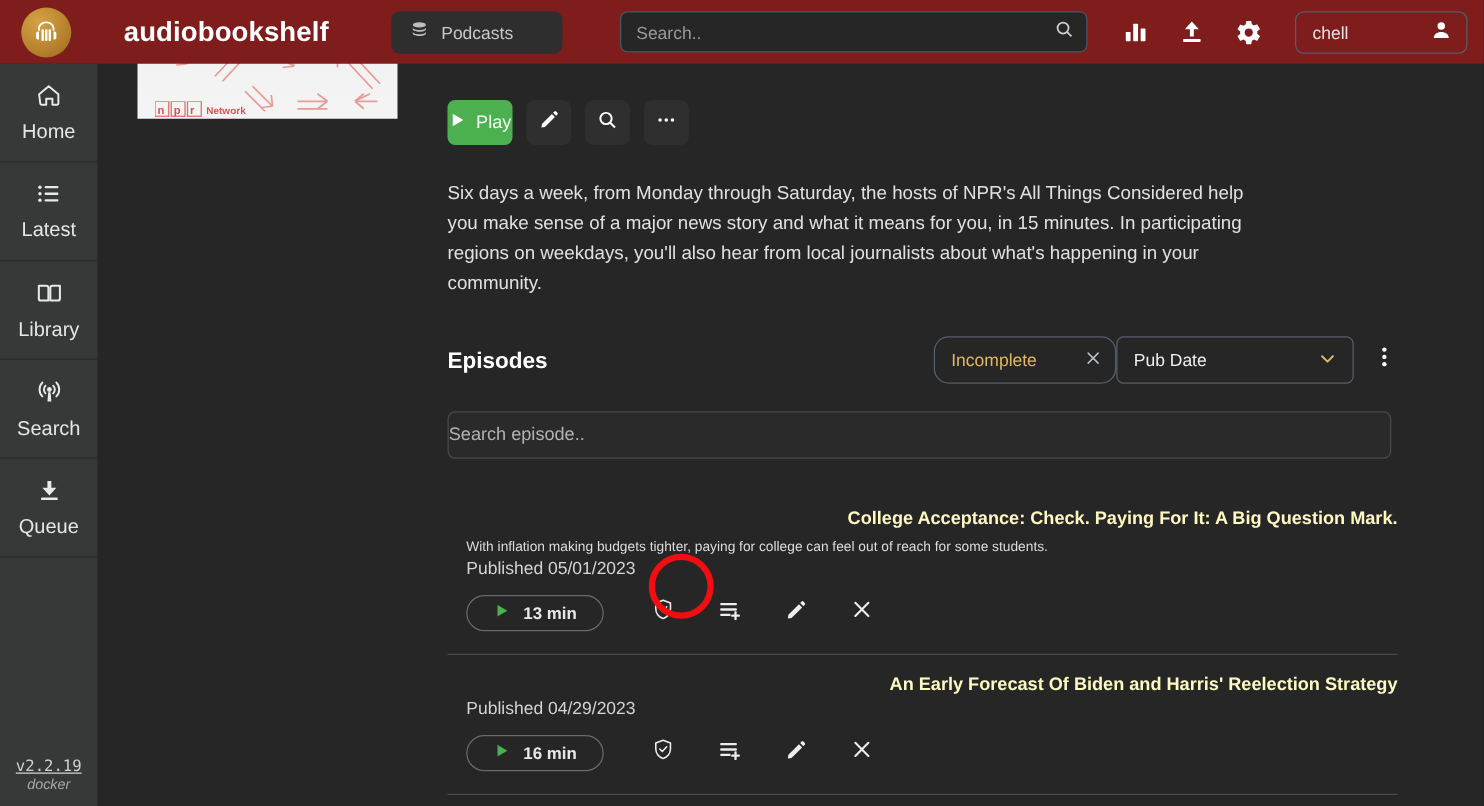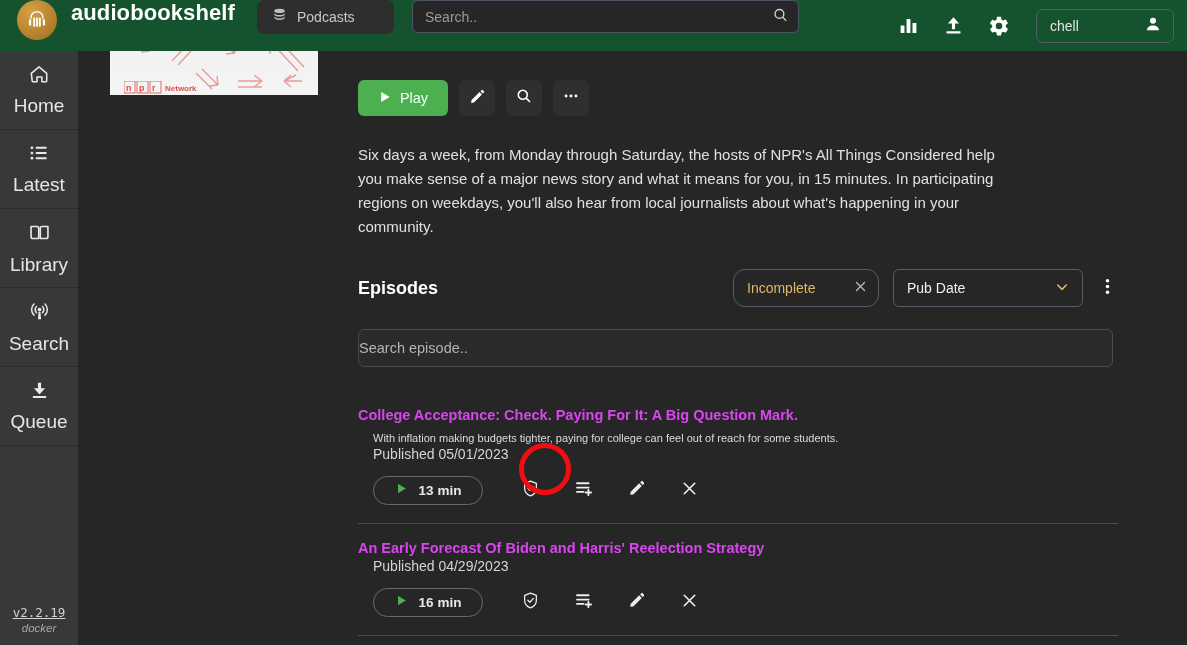--- a/index.html
+++ b/index.html
@@ -6,23 +6,24 @@
   html, body {
     width: 1187px; height: 645px;
     background: #232323;
     font-family: "Liberation Sans", sans-serif;
     overflow: hidden;
     color: #e5e5e5;
   }
   
   #topbar {
     position: absolute; left: 0; top: 0; width: 1187px; height: 51px;
-    background: #14532d;
-    display: flex; 
+    background: #7f1d1d;
+    display: flex; align-items: center;
     z-index: 40;
+    gap: 28px;
   }
   #logo-badge {
     width: 40px; height: 40px; border-radius: 50%;
     margin-left: 17px;
     background: radial-gradient(circle at 35% 30%, #d6a245 0%, #b07c2a 70%, #8a5e1c 100%);
     display: flex; align-items: center; justify-content: center;
     flex: 0 0 auto;
   }
   #logo-badge svg { display: block; }
   #app-title {
@@ -79,21 +80,21 @@
     display: flex; flex-direction: column;
   }
   .side-item {
     height: 79px; width: 78px;
     display: flex; flex-direction: column; align-items: center; justify-content: center;
     gap: 7px;
     border-bottom: 1px solid #2b2c2c;
     color: #e6e6e6; font-size: 13px;
     cursor: pointer;
   }
-  .side-item .si-label { font-size: 19px; }
+  .side-item .si-label { font-size: 16px; }
   #side-spacer { flex: 1; }
   #version-box {
     text-align: center; padding-bottom: 11px;
   }
   #version-num {
     font-family: "DejaVu Sans Mono", monospace;
     font-size: 12.5px; color: #d2d2d2; text-decoration: underline;
     display: block;
   }
   #version-env {
@@ -117,21 +118,21 @@
   
   #main {
     position: absolute; left: 358px; top: 51px;
     width: 760px;
   }
   #action-row {
     display: flex; align-items: center; gap: 11px;
     margin-top: 29px;
   }
   #play-btn {
-    width: 90px; height: 36px; border-radius: 6px;
+    width: 52px; height: 36px; border-radius: 6px;
     background: #4caf50; color: #f2fff2;
     display: flex; align-items: center; justify-content: center; gap: 8px;
     font-size: 14.5px; font-weight: 400;
     cursor: pointer; border: none;
     font-family: "Liberation Sans", sans-serif;
   }
   .sq-btn {
     width: 36px; height: 36px; border-radius: 7px;
     background: #2f2f2f;
     display: flex; align-items: center; justify-content: center;
@@ -151,21 +152,20 @@
   #filter-chip {
     margin-left: auto;
     width: 146px; height: 38px;
     border: 1px solid #565e6b; border-radius: 12px;
     display: flex; align-items: center; justify-content: space-between;
     padding: 0 10px 0 13px;
     font-size: 14px; color: #e2b862;
     cursor: pointer;
   }
   #sort-chip {
-    margin-left: 14px;
     width: 190px; height: 38px;
     border: 1px solid #565e6b; border-radius: 6px;
     display: flex; align-items: center; justify-content: space-between;
     padding: 0 12px 0 13px;
     font-size: 14px; color: #efefef;
     cursor: pointer;
   }
   #ep-kebab {
     margin-left: 13px; width: 22px; height: 38px;
     display: flex; align-items: center; justify-content: center;
@@ -179,21 +179,22 @@
     color: #d6d6d6; font-size: 14.5px;
     padding: 0 0;
     font-family: "Liberation Sans", sans-serif;
     outline: none;
   }
   #episode-search::placeholder { color: #b3b3b3; }
   .ep-row { position: relative; padding-top: 16px; }
   .ep-row + .ep-row { border-top: 1px solid #4a4a4a; }
   #ep-list { margin-top: 24px; border-bottom: 1px solid #4a4a4a; width: 760px; }
   .ep-title {
-    font-size: 14.5px; font-weight: 700; color: #d946ef;
+    font-size: 14.5px; font-weight: 700; color: #fef9c3;
+    text-align: right;
   }
   .ep-desc {
     font-size: 11px; color: #dcdcdc;
     margin-left: 15px; margin-top: 9px;
   }
   .ep-pub {
     font-size: 14px; color: #d4d4d4;
     margin-left: 15px; margin-top: 2px;
   }
   .ep-controls {

